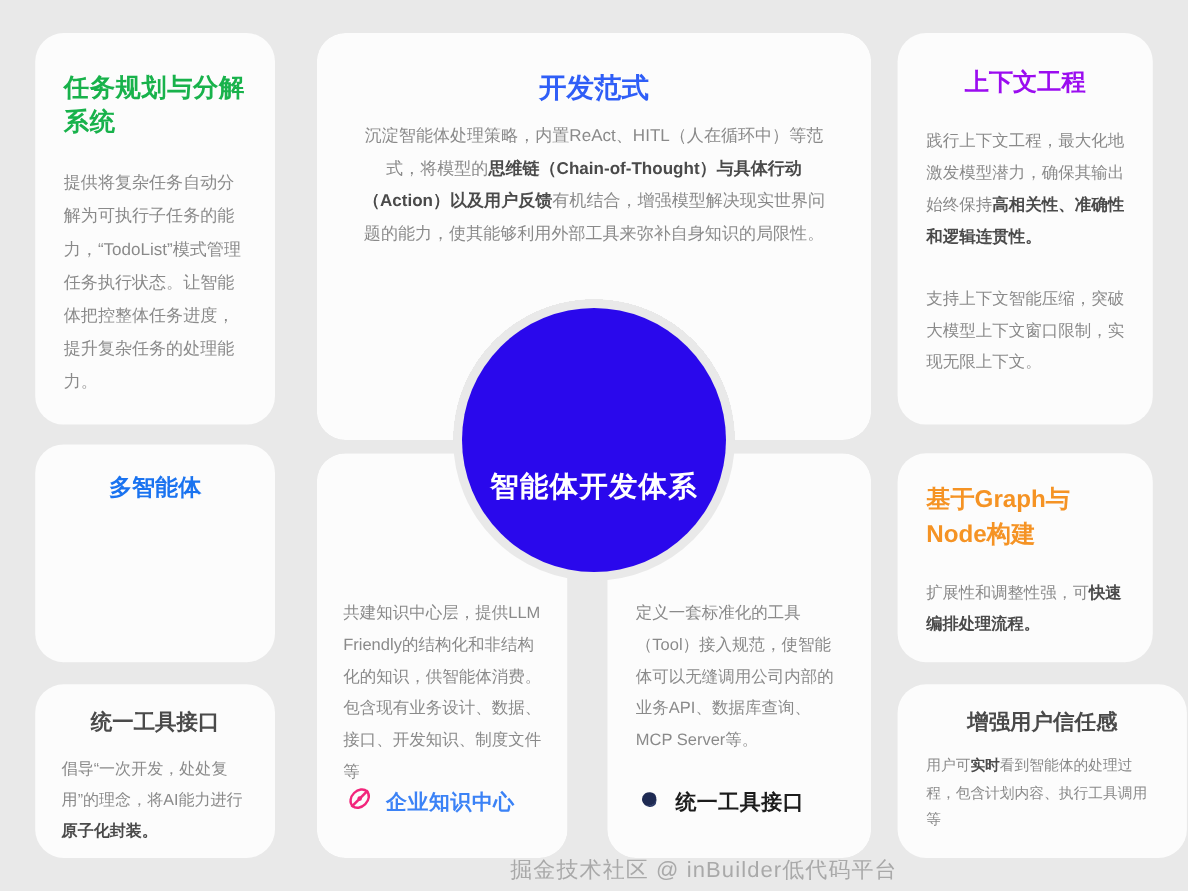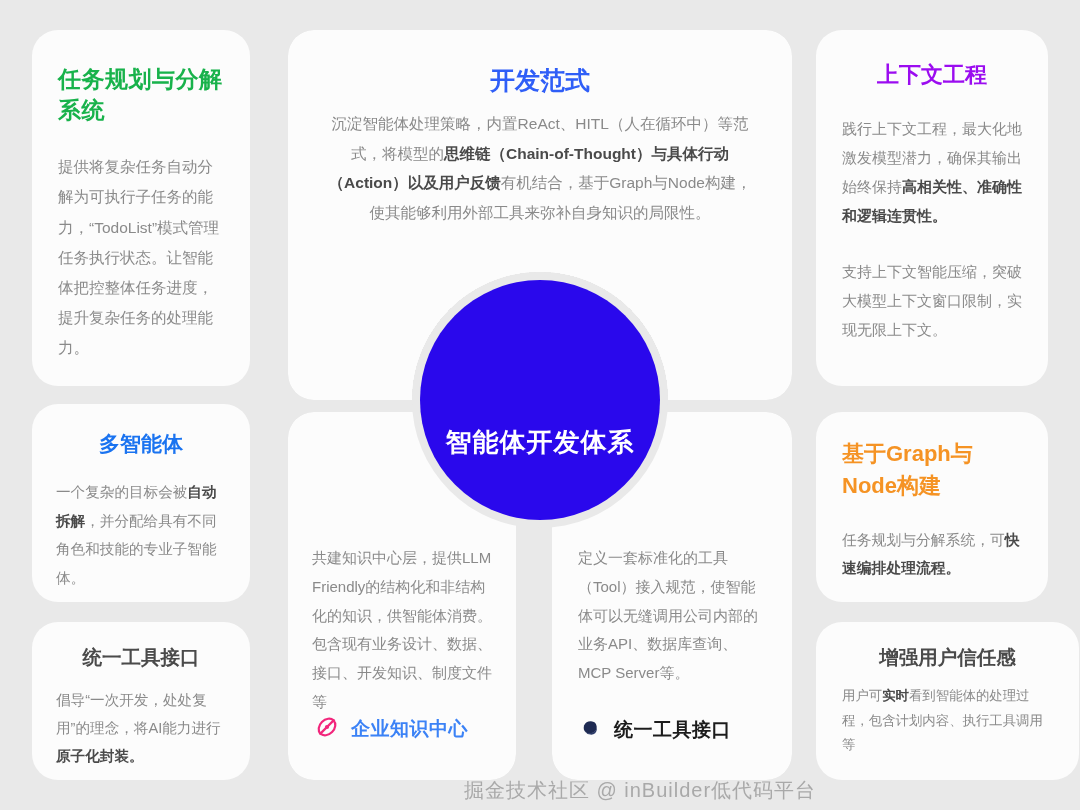--- a/index.html
+++ b/index.html
@@ -229,31 +229,30 @@
 
 <div class="stage">
 
   <div class="card" id="card-task">
     <div class="card-title">任务规划与分解系统</div>
     <div class="card-body">提供将复杂任务自动分解为可执行子任务的能力，“TodoList”模式管理任务执行状态。让智能体把控整体任务进度，提升复杂任务的处理能力。</div>
   </div>
 
   <div class="card" id="card-multi">
     <div class="card-title">多智能体</div>
-    <div class="card-body"><span>一个复杂的目标会被</span><b>自动拆解</b><span>，并分配给具有不同角色和技能的专业子智能体。</span></div>
   </div>
 
   <div class="card" id="card-reuse">
     <div class="card-title">统一工具接口</div>
     <div class="card-body"><span>倡导“一次开发，处处复用”的理念，将AI能力进行</span><b>原子化封装。</b></div>
   </div>
 
   <div class="card" id="card-paradigm">
     <div class="card-title">开发范式</div>
-    <div class="card-body"><span>沉淀智能体处理策略，内置ReAct、HITL（人在循环中）等范式，将模型的</span><b>思维链（Chain-of-Thought）与具体行动（Action）以及用户反馈</b><span>有机结合，基于Graph与Node构建，使其能够利用外部工具来弥补自身知识的局限性。</span></div>
+    <div class="card-body"><span>沉淀智能体处理策略，内置ReAct、HITL（人在循环中）等范式，将模型的</span><b>思维链（Chain-of-Thought）与具体行动（Action）以及用户反馈</b><span>有机结合，增强模型解决现实世界问题的能力，使其能够利用外部工具来弥补自身知识的局限性。</span></div>
   </div>
 
   <div class="card" id="card-knowledge">
     <div class="card-body">共建知识中心层，提供LLM Friendly的结构化和非结构化的知识，供智能体消费。包含现有业务设计、数据、接口、开发知识、制度文件等</div>
     <div class="tag-row tag-pink">
       <span class="icon-knowledge">
         <svg width="26" height="26" viewBox="0 0 26 26" fill="none">
           <ellipse cx="13" cy="13" rx="7.2" ry="9.3" transform="rotate(45 13 13)" stroke="#f2267c" stroke-width="2.2"></ellipse>
           <line x1="5.5" y1="20.5" x2="20.5" y2="5.5" stroke="#f2267c" stroke-width="2.4"></line>
           <circle cx="13" cy="13" r="2.1" fill="#f2267c"></circle>
@@ -277,21 +276,21 @@
   </div>
 
   <div class="card" id="card-context">
     <div class="card-title">上下文工程</div>
     <div class="card-body"><span>践行上下文工程，最大化地激发模型潜力，确保其输出始终保持</span><b>高相关性、准确性和逻辑连贯性。</b></div>
     <div class="card-body para2">支持上下文智能压缩，突破大模型上下文窗口限制，实现无限上下文。</div>
   </div>
 
   <div class="card" id="card-graph">
     <div class="card-title">基于Graph与Node构建</div>
-    <div class="card-body"><span>任务规划与分解系统，可</span><b>快速编排处理流程。</b></div>
+    <div class="card-body"><span>扩展性和调整性强，可</span><b>快速编排处理流程。</b></div>
   </div>
 
   <div class="card" id="card-trust">
     <div class="card-title">增强用户信任感</div>
     <div class="card-body"><span>用户可</span><b>实时</b><span>看到智能体的处理过程，包含计划内容、执行工具调用等</span></div>
   </div>
 
   <div class="hub-halo"></div>
   <div class="hub">
     <span class="hub-label">智能体开发体系</span>

